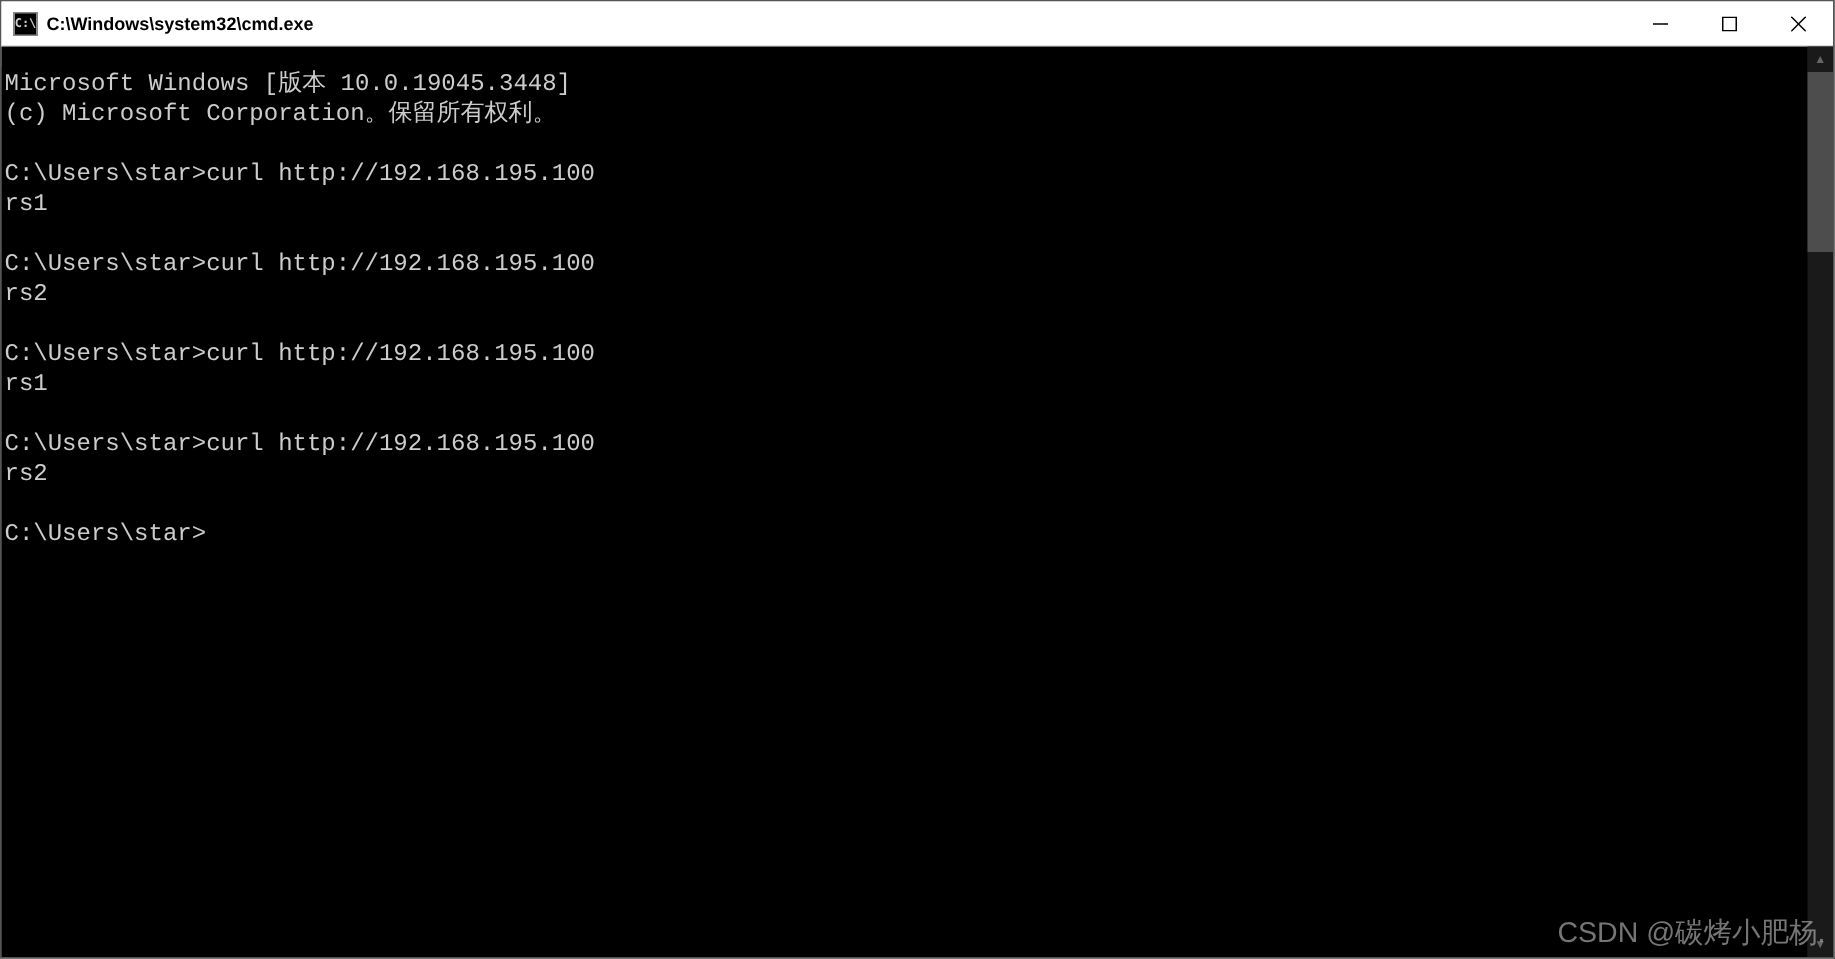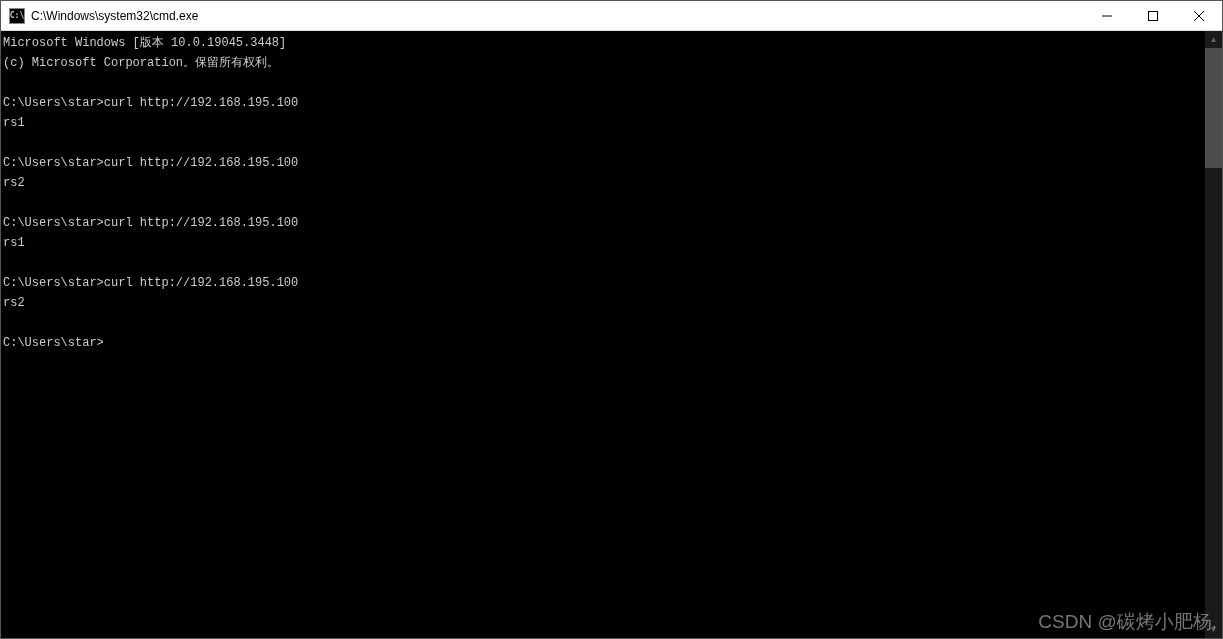--- a/index.html
+++ b/index.html
@@ -42,20 +42,21 @@
       color: #ccc;
       border: 1px solid #888;
       font-size: 8px;
       font-family: Consolas, monospace;
       font-weight: bold;
     }
     .titlebar-title {
       font-size: 12px;
       color: #000;
       flex: 0 0 auto;
+      font-weight: bold;
     }
     .titlebar-spacer {
       flex: 1;
     }
     .win-controls {
       display: flex;
       height: 100%;
     }
     .win-btn {
       width: 46px;
@@ -78,25 +79,26 @@
       flex: 1;
       display: flex;
       background: #000;
       overflow: hidden;
     }
     .terminal {
       flex: 1;
       background: #000;
       color: #cccccc;
       font-family: "NSimSun", "SimSun", Consolas, "Courier New", monospace;
-      font-size: 12px;
+      font-size: 16px;
       line-height: 20px;
       padding: 2px 0 0 2px;
       white-space: pre;
       overflow: hidden;
+      margin-top: 13px;
     }
     .scrollbar {
       width: 17px;
       background: #1a1a1a;
       position: relative;
     }
     .scroll-up, .scroll-down {
       height: 17px;
       width: 100%;
       display: flex;

